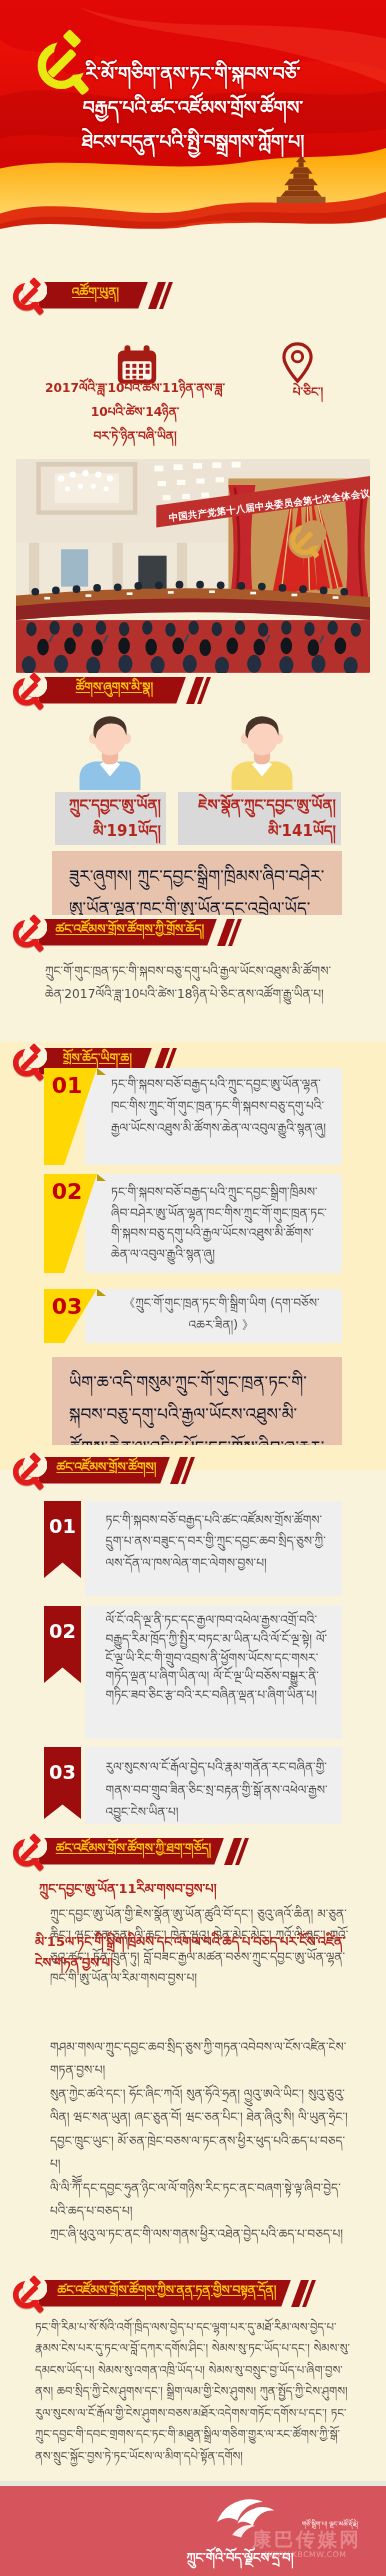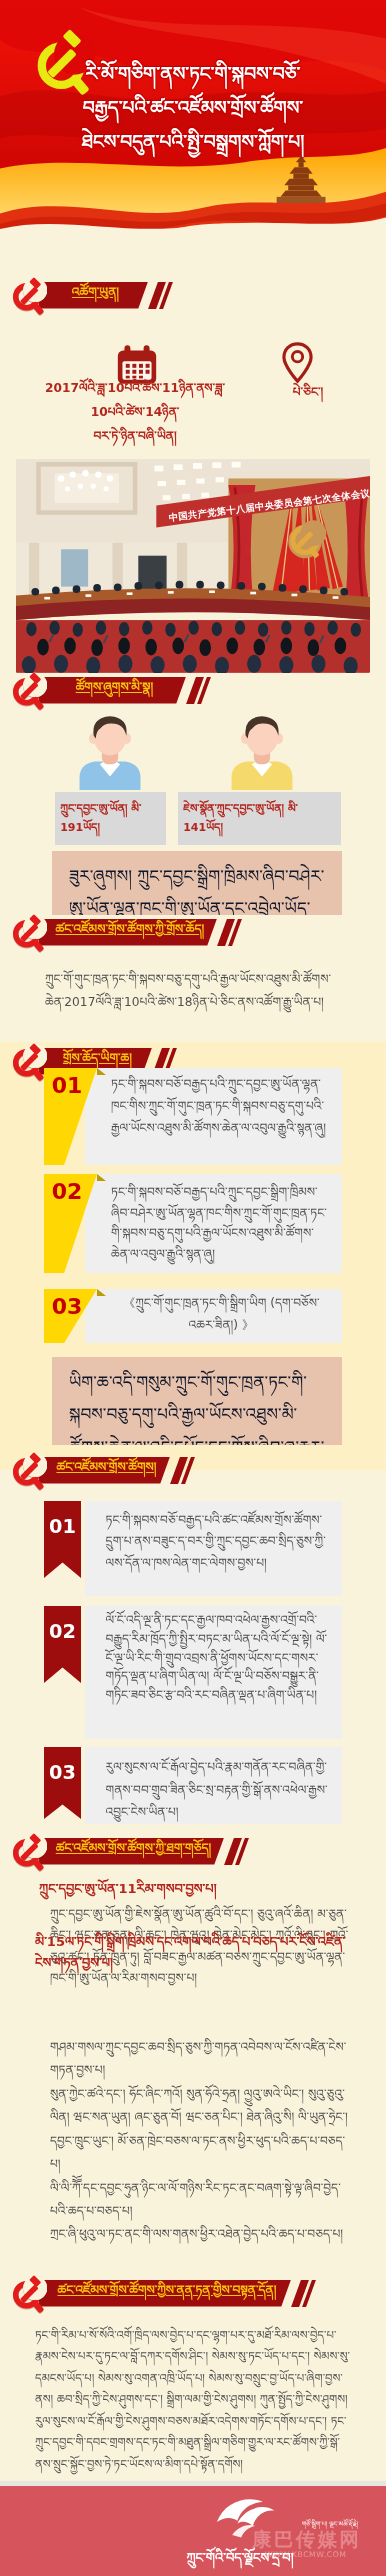--- a/index.html
+++ b/index.html
@@ -26,26 +26,26 @@
 
   
   .icon-cal{width:44px;height:41px;}
   .icon-pin{width:31px;height:43px;}
   .red-center{color:#b3271f;font-size:12.2px;line-height:1.95;text-align:center;font-weight:bold;}
 
   
   .photo{border-radius:1.3px;overflow:hidden;}
 
   
-  .member-box{background:#d9d9d9;color:#b3271f;font-size:11px;font-weight:bold;line-height:1.7;
-    display:flex;align-items:center;justify-content:center;text-align:left;padding:2.6px 5.2px;box-sizing:border-box;overflow:hidden;}
+  .member-box{background:#d9d9d9;color:#b3271f;font-size:15px;font-weight:bold;line-height:1.7;
+    display:flex;align-items:center;justify-content:center;text-align:right;padding:2.6px 5.2px;box-sizing:border-box;overflow:hidden;}
   .note-box{background:#e7c2ad;color:#0f172a;font-size:17px;line-height:1.9;padding:9px 17px;box-sizing:border-box;overflow:hidden;}
 
   
-  .body-text{color:#4e4e4e;font-size:12.2px;margin-top:8px;}
+  .body-text{color:#4e4e4e;font-size:12.2px;}
 
   
   .doc-item{position:absolute;left:44px;width:298px;}
   .doc-box{margin-left:41px;background:#efefef;height:100%;box-sizing:border-box;overflow:hidden;
     color:#4e4e4e;font-size:12.2px;padding:6.4px 10.3px 5.2px 26px;}
   .ynum{position:absolute;left:0;top:0;width:53px;height:100%;background:#ffd702;
     clip-path:polygon(0 0,100% 0,38% 100%,0 100%);}
   .ynum span{position:absolute;left:7.7px;top:5.2px;font-size:22px;font-weight:bold;color:#c40000;}
   .fold{position:absolute;left:53px;top:0;width:0;height:0;border-bottom:7.7px solid #bf9a00;border-right:9.7px solid transparent;}
 

